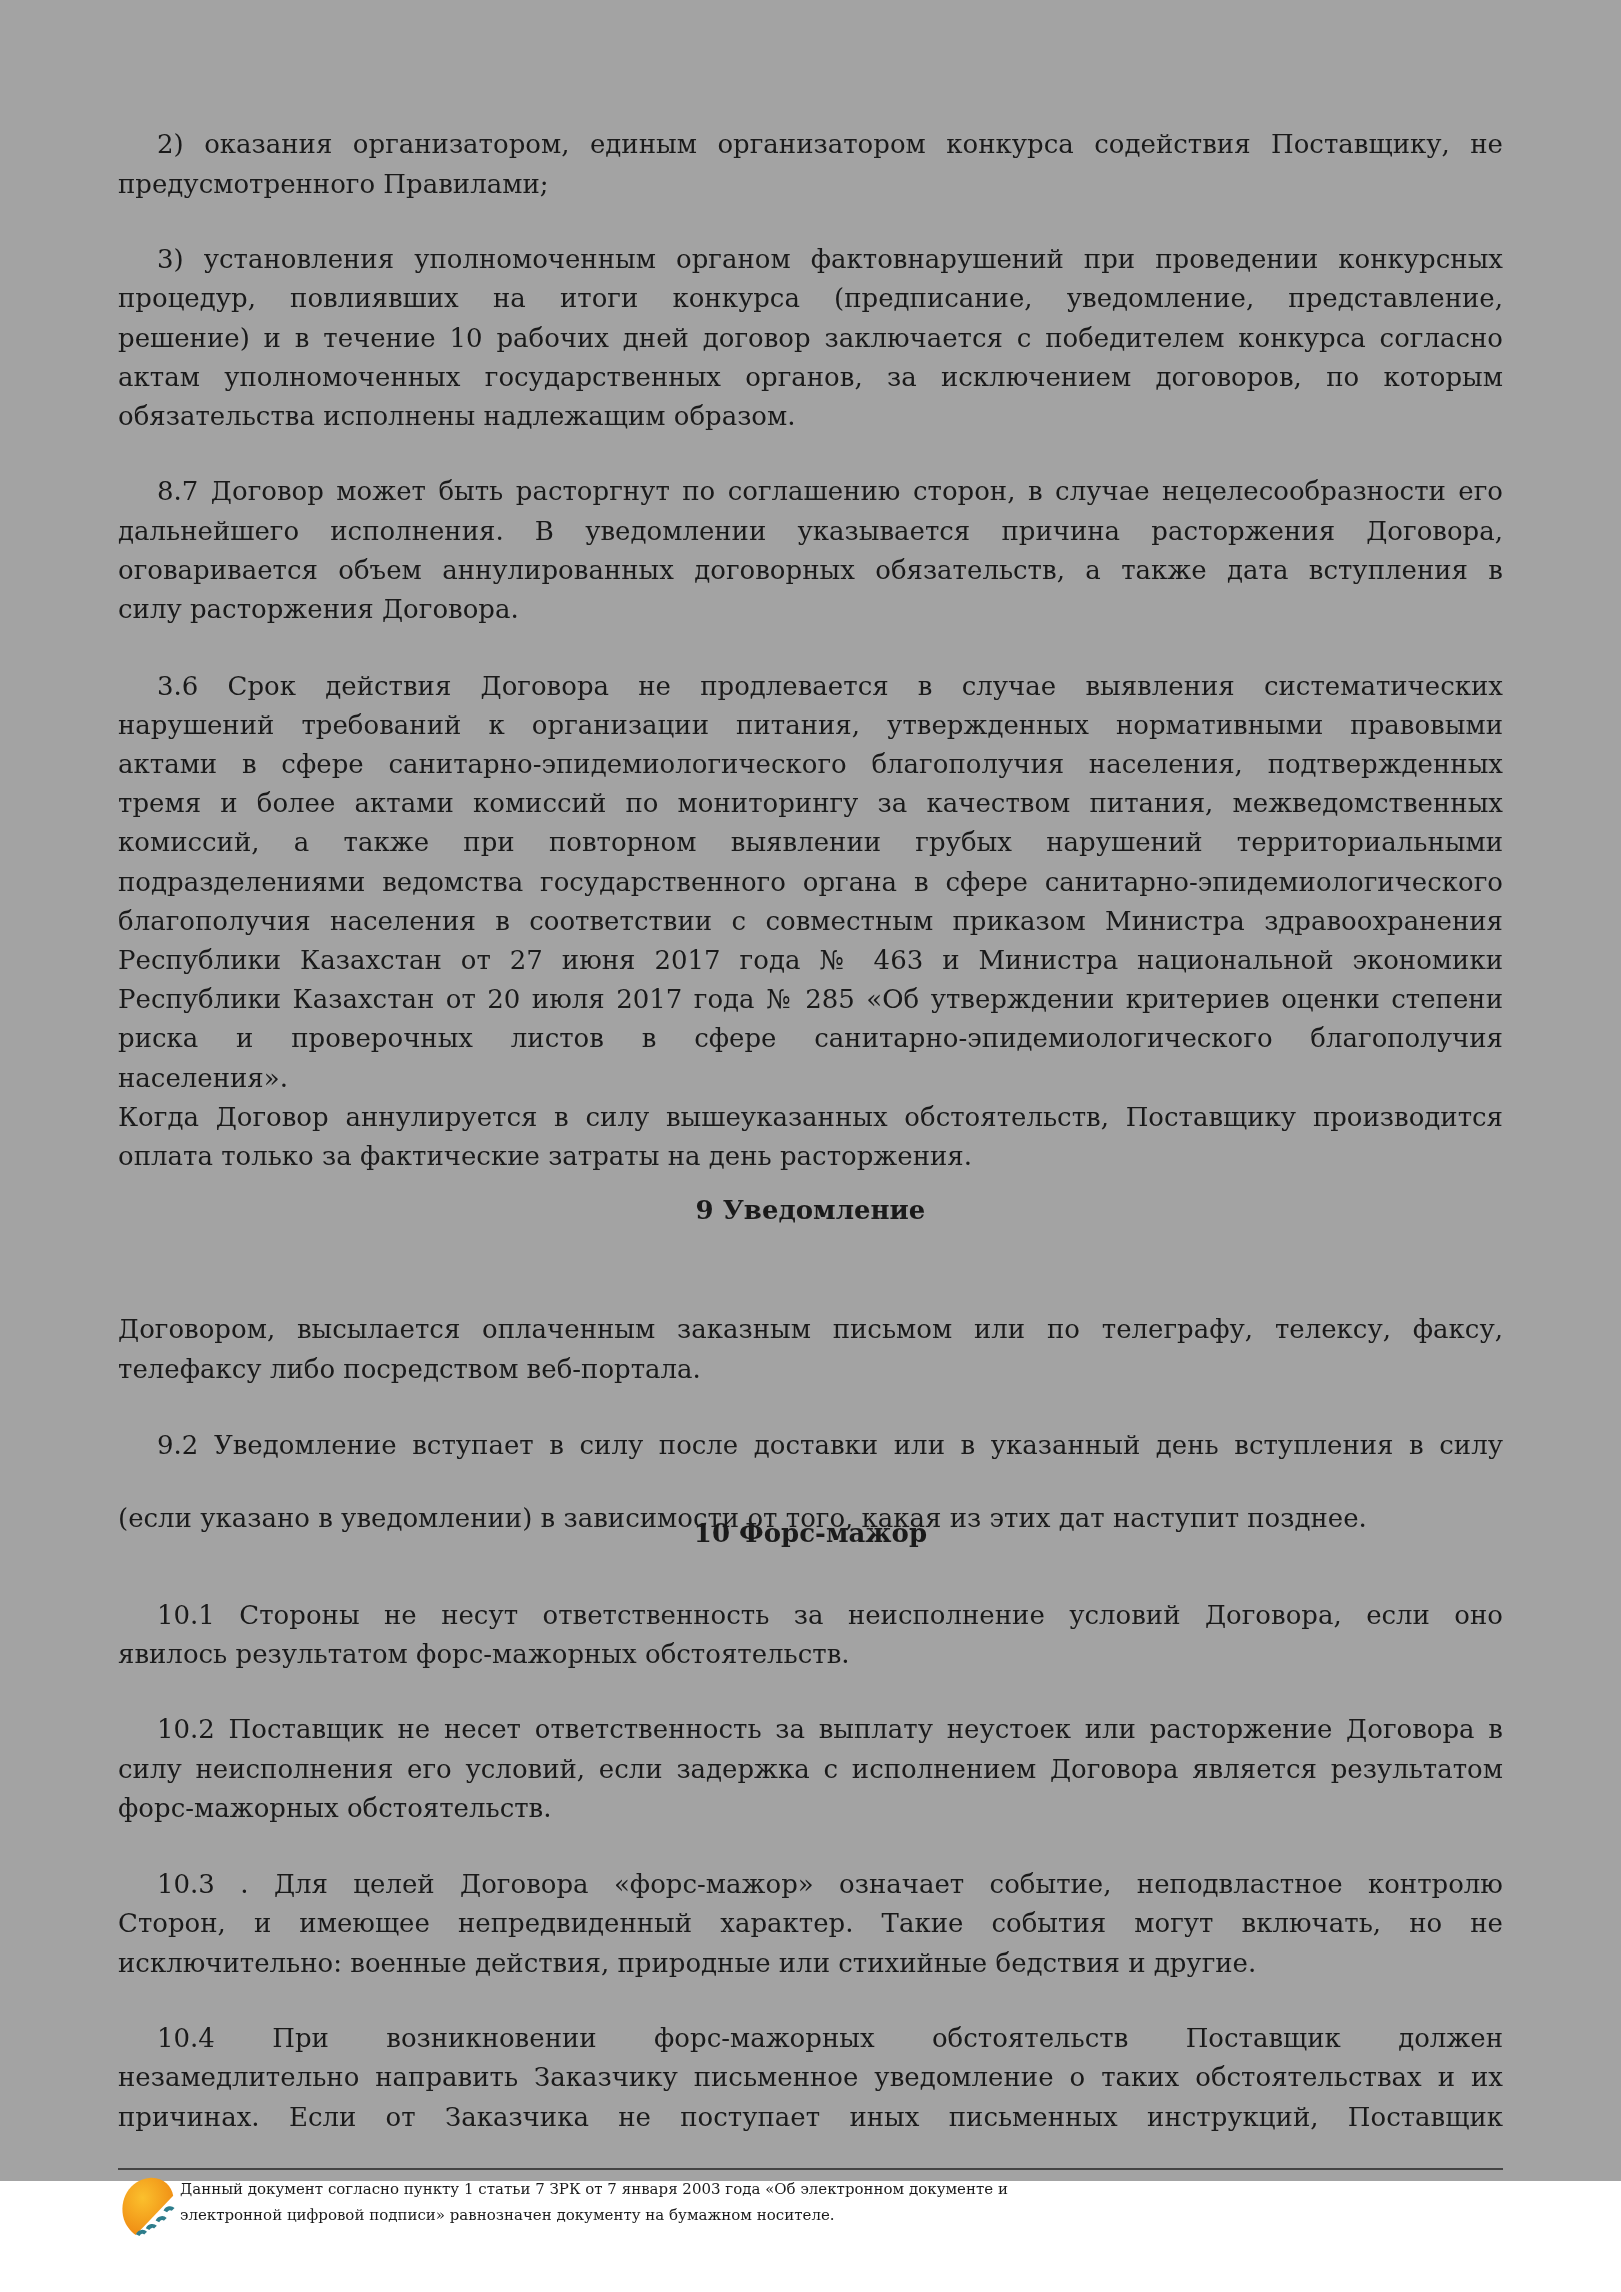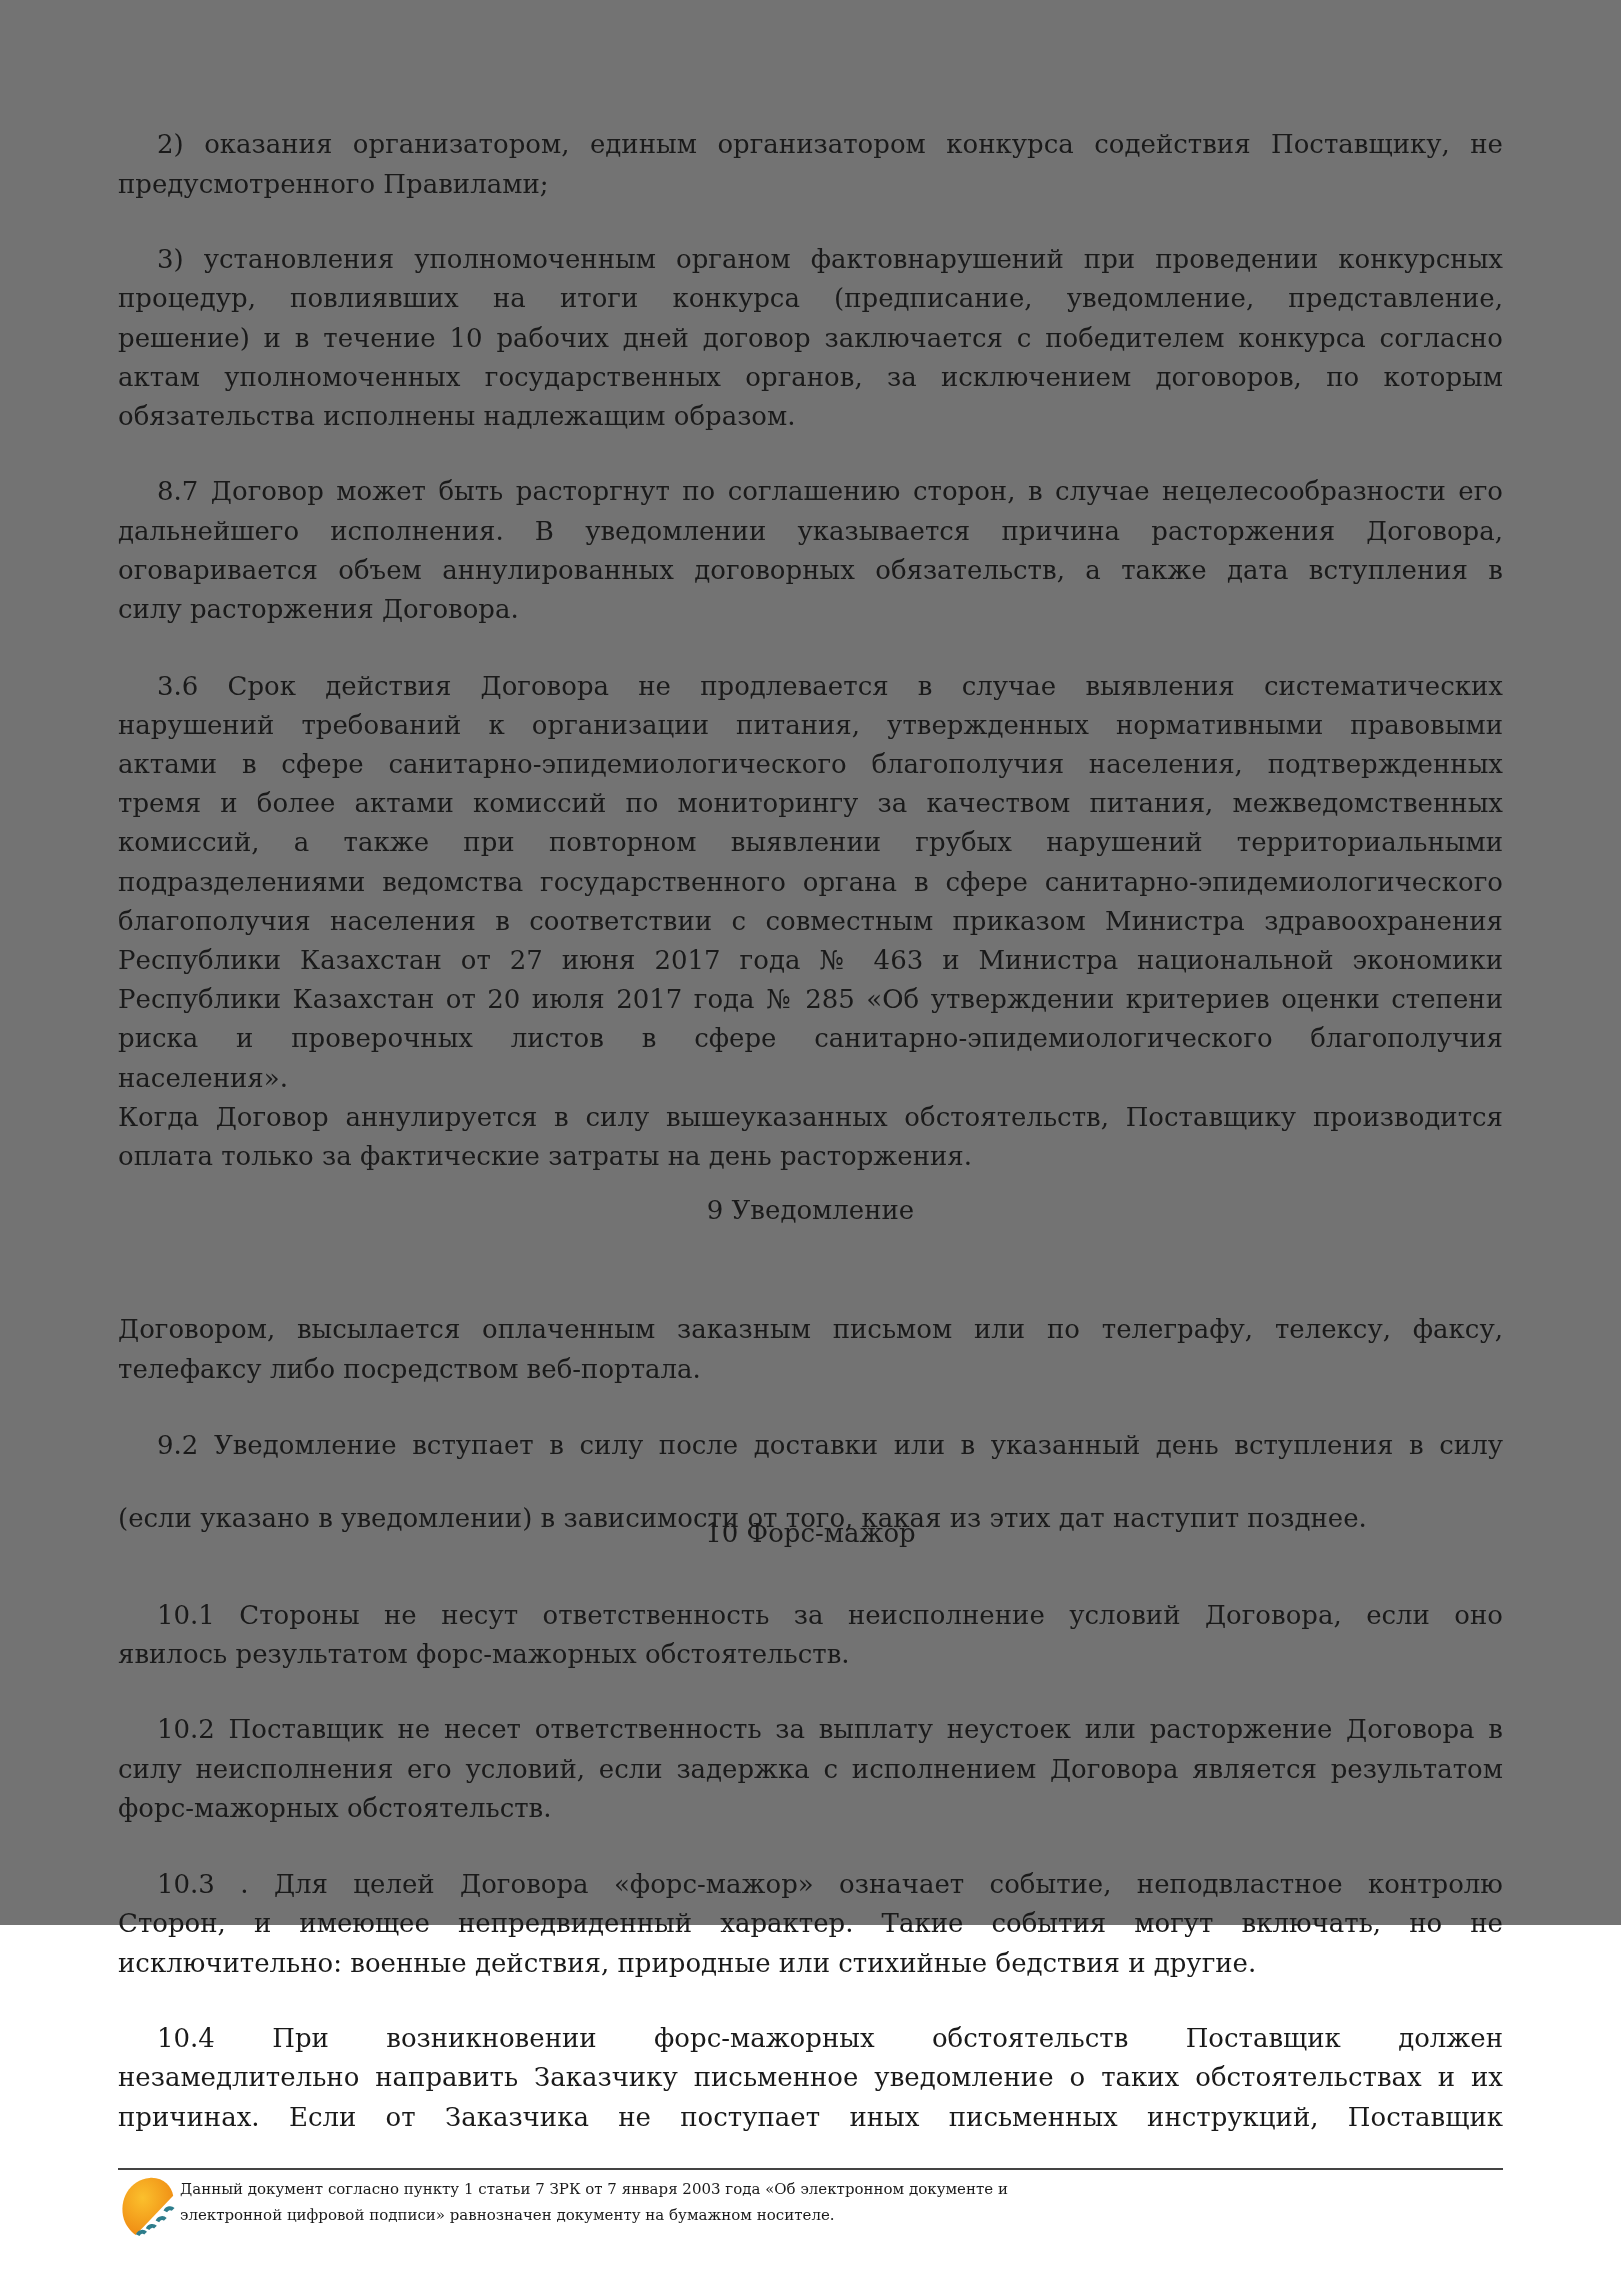--- a/index.html
+++ b/index.html
@@ -1,24 +1,24 @@
 <!DOCTYPE html>
 <html><head>
 <meta charset="utf-8">
 <style>
   html, body { margin: 0; padding: 0; background: #ffffff; }
   body { width: 1621px; height: 2293px; position: relative; overflow: hidden;
          font-family: "DejaVu Serif", "Liberation Serif", serif; color: #1a1a1a; }
-  .page { position: absolute; left: 0; top: 0; width: 1621px; height: 1925px; background: #737373; }
+  .page { position: absolute; left: 0; top: 0; width: 1621px; height: 2181px; background: #a3a3a3; }
   .line { position: absolute; left: 118px; width: 1385px; height: 39px; line-height: 39px;
           font-size: 26px; white-space: nowrap; text-align: justify; text-align-last: justify; }
   .line.last { text-align-last: left; }
   .line.indent { left: 157px; width: 1346px; }
   .heading { position: absolute; left: 118px; width: 1385px; height: 39px; line-height: 39px;
-             font-size: 26px; font-weight: normal; text-align: center; }
+             font-size: 26px; font-weight: bold; text-align: center; }
   .rule { position: absolute; left: 118px; width: 1385px; top: 2141px; height: 2px; background: #444; }
   .footer-text { position: absolute; left: 180px; font-size: 15px; line-height: 26.5px; white-space: nowrap; color: #1a1a1a; text-align: center; }
   .logo { position: absolute; left: 116px; top: 2137px; width: 71px; height: 67px; }
 </style>
 </head>
 <body>
 
 <div class="page">
 
   <div class="line indent" style="top:125px">2) оказания организатором, единым организатором конкурса содействия Поставщику, не</div>

